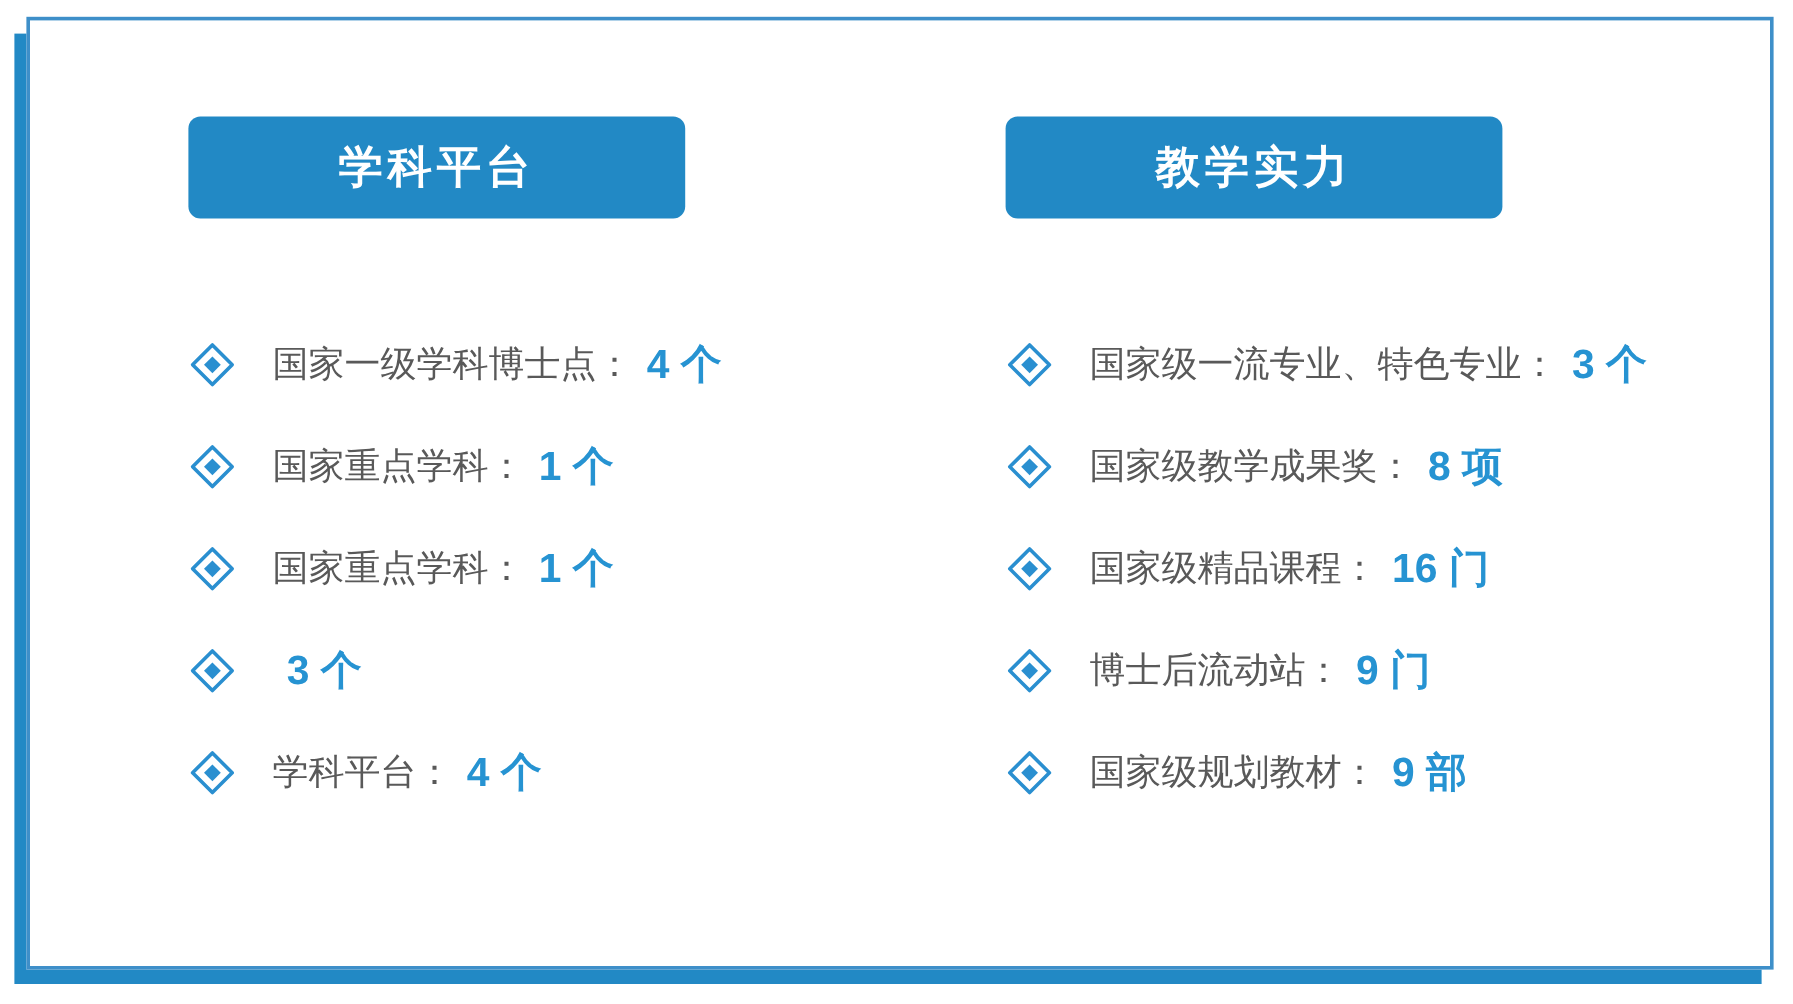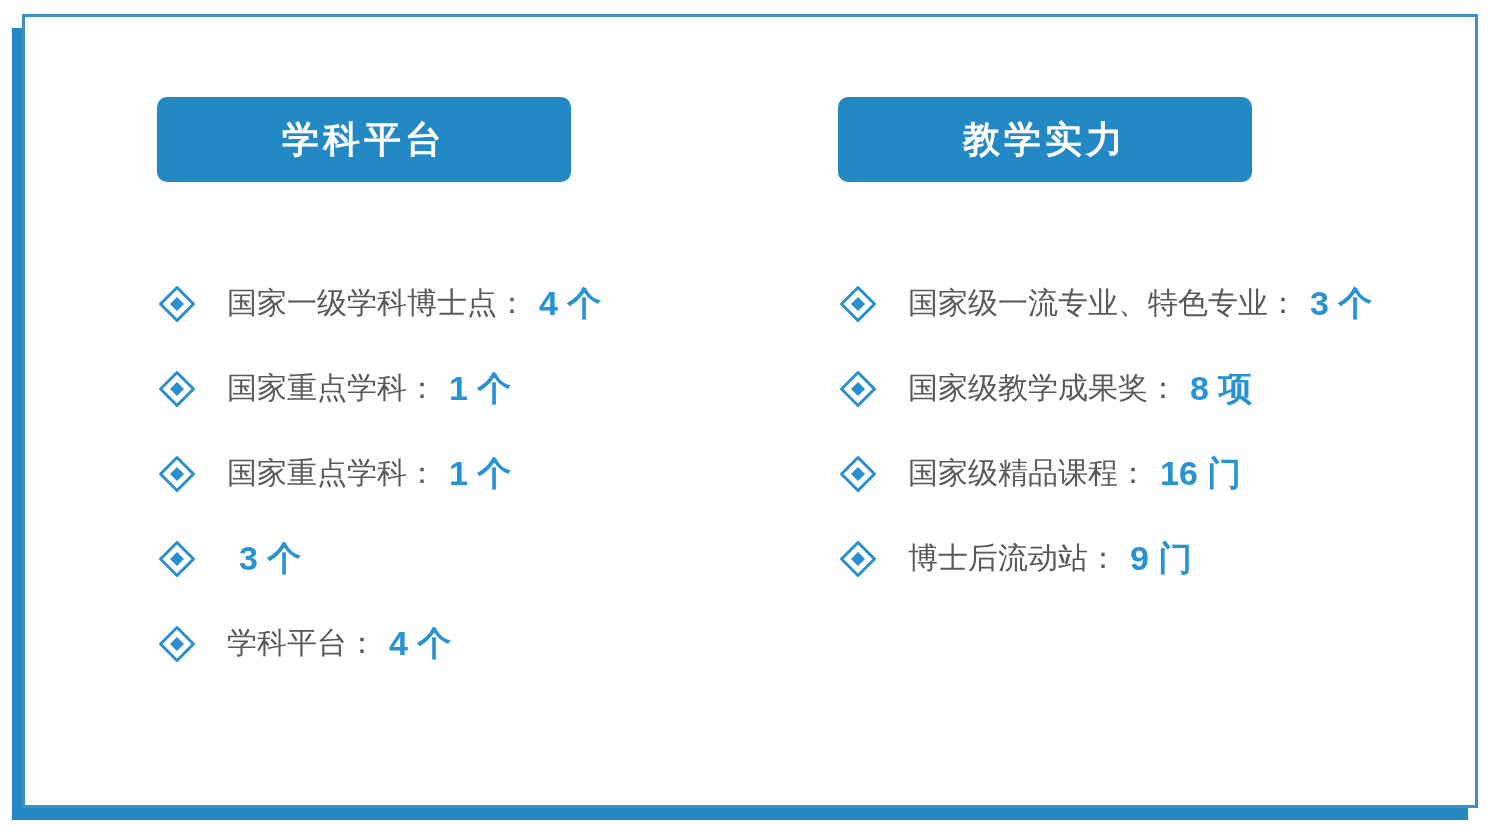--- a/index.html
+++ b/index.html
@@ -173,18 +173,26 @@
 
         <div class="item-row">
           <svg class="diamond-icon" viewBox="0 0 40 40">
             <path d="M20 3.5 L36.5 20 L20 36.5 L3.5 20 Z" fill="none" stroke="#2a8fd0" stroke-width="3" stroke-linejoin="round"></path>
             <path d="M20 13 L27 20 L20 27 L13 20 Z" fill="#2a8fd0"></path>
           </svg>
           <span class="item-text">博士后流动站：</span>
           <span class="item-value">9 门</span>
         </div>
 
+        <div class="item-row">
+          <svg class="diamond-icon" viewBox="0 0 40 40">
+            <path d="M20 3.5 L36.5 20 L20 36.5 L3.5 20 Z" fill="none" stroke="#2a8fd0" stroke-width="3" stroke-linejoin="round"></path>
+            <path d="M20 13 L27 20 L20 27 L13 20 Z" fill="#2a8fd0"></path>
+          </svg>
+          <span class="item-text">国家级规划教材：</span>
+          <span class="item-value">9 部</span>
+        </div>
 
       </div>
     </div>
 
   </div>
 </div>
 
 </body></html>

